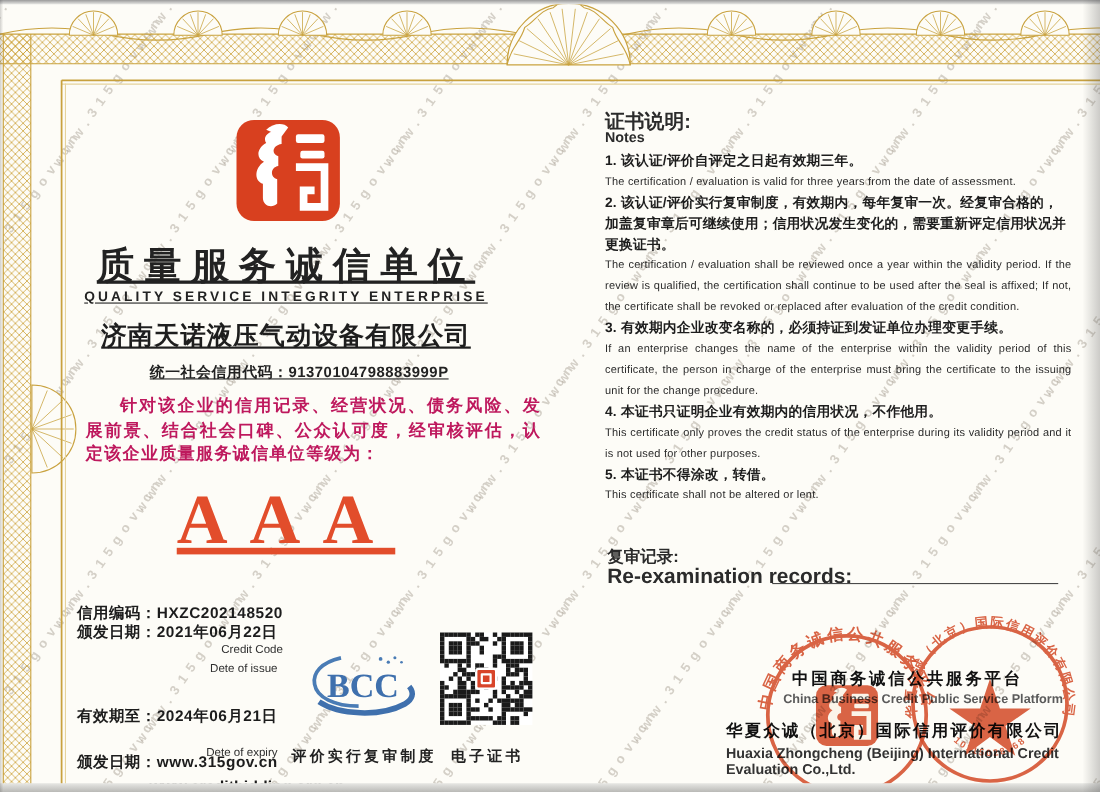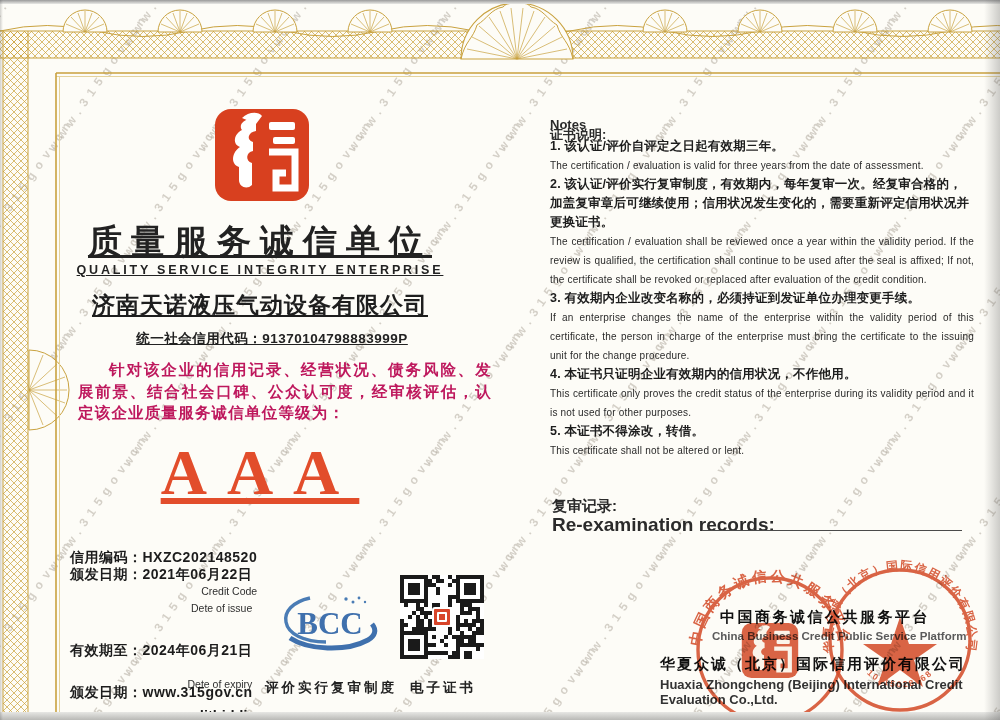--- a/index.html
+++ b/index.html
@@ -40,21 +40,21 @@
   .statement { left:78px; top:359px; width:414px; font-size:15.5px; font-weight:600;
               line-height:21.5px; letter-spacing:1.2px; text-indent:2em; text-align:justify; color:#be185d; }
   .grade { left:60px; top:436px; width:400px; font-family:"Liberation Serif","DejaVu Serif",serif;
               font-weight:600; font-size:64px; letter-spacing:20px; color:#e24d2b; }
   .detail { left:70px; }
   .detail .lv { font-size:14px; font-weight:700; color:#1c1c1c; letter-spacing:.5px; }
   .detail .sub { font-size:10.5px; font-weight:400; color:#2f2f2f; margin-top:18px;text-align:right; }
   .detail .v2 { font-size:14.5px; font-weight:700; color:#1c1c1c; margin-left:66px; margin-top:6px; }
   .mark-label { font-size:13.5px; font-weight:700; letter-spacing:3px; color:#222; }
   
-  .notes-h1 { left:550px; top:98px;  font-size:13px; font-weight:700;margin-top:28px; }
+  .notes-h1 { left:550px; top:98px;  font-size:18px; font-weight:700; }
   .notes-h2 { left:550px; top:117px; font-size:13px; font-weight:700; }
   .notes { left:550px; top:137px; width:424px; }
   .notes .cn { font-size:12.5px; font-weight:600; line-height:19px; color:#1d1d1d; letter-spacing:.2px; }
   .notes .en { font-size:10px;  font-weight:500; line-height:19px; color:#2a2a2a;
                text-align:justify; letter-spacing:.2px; }
   .reexam-cn { left:552px; top:497px; font-size:15px; font-weight:700; }
   .reexam-en { left:552px; top:514px; font-size:19px; font-weight:700; }
   .reexam-line { left:702px; top:530px; width:260px; height:1px; background:#4a4a4a; }
   .footer-platform-cn { left:720px; top:608px; font-size:15px; font-weight:700; letter-spacing:2.5px; color:#111; z-index:11; }
   .footer-platform-en { left:712px; top:630px; font-size:11.5px; font-weight:700; color:#5a5a5a; z-index:11; }

